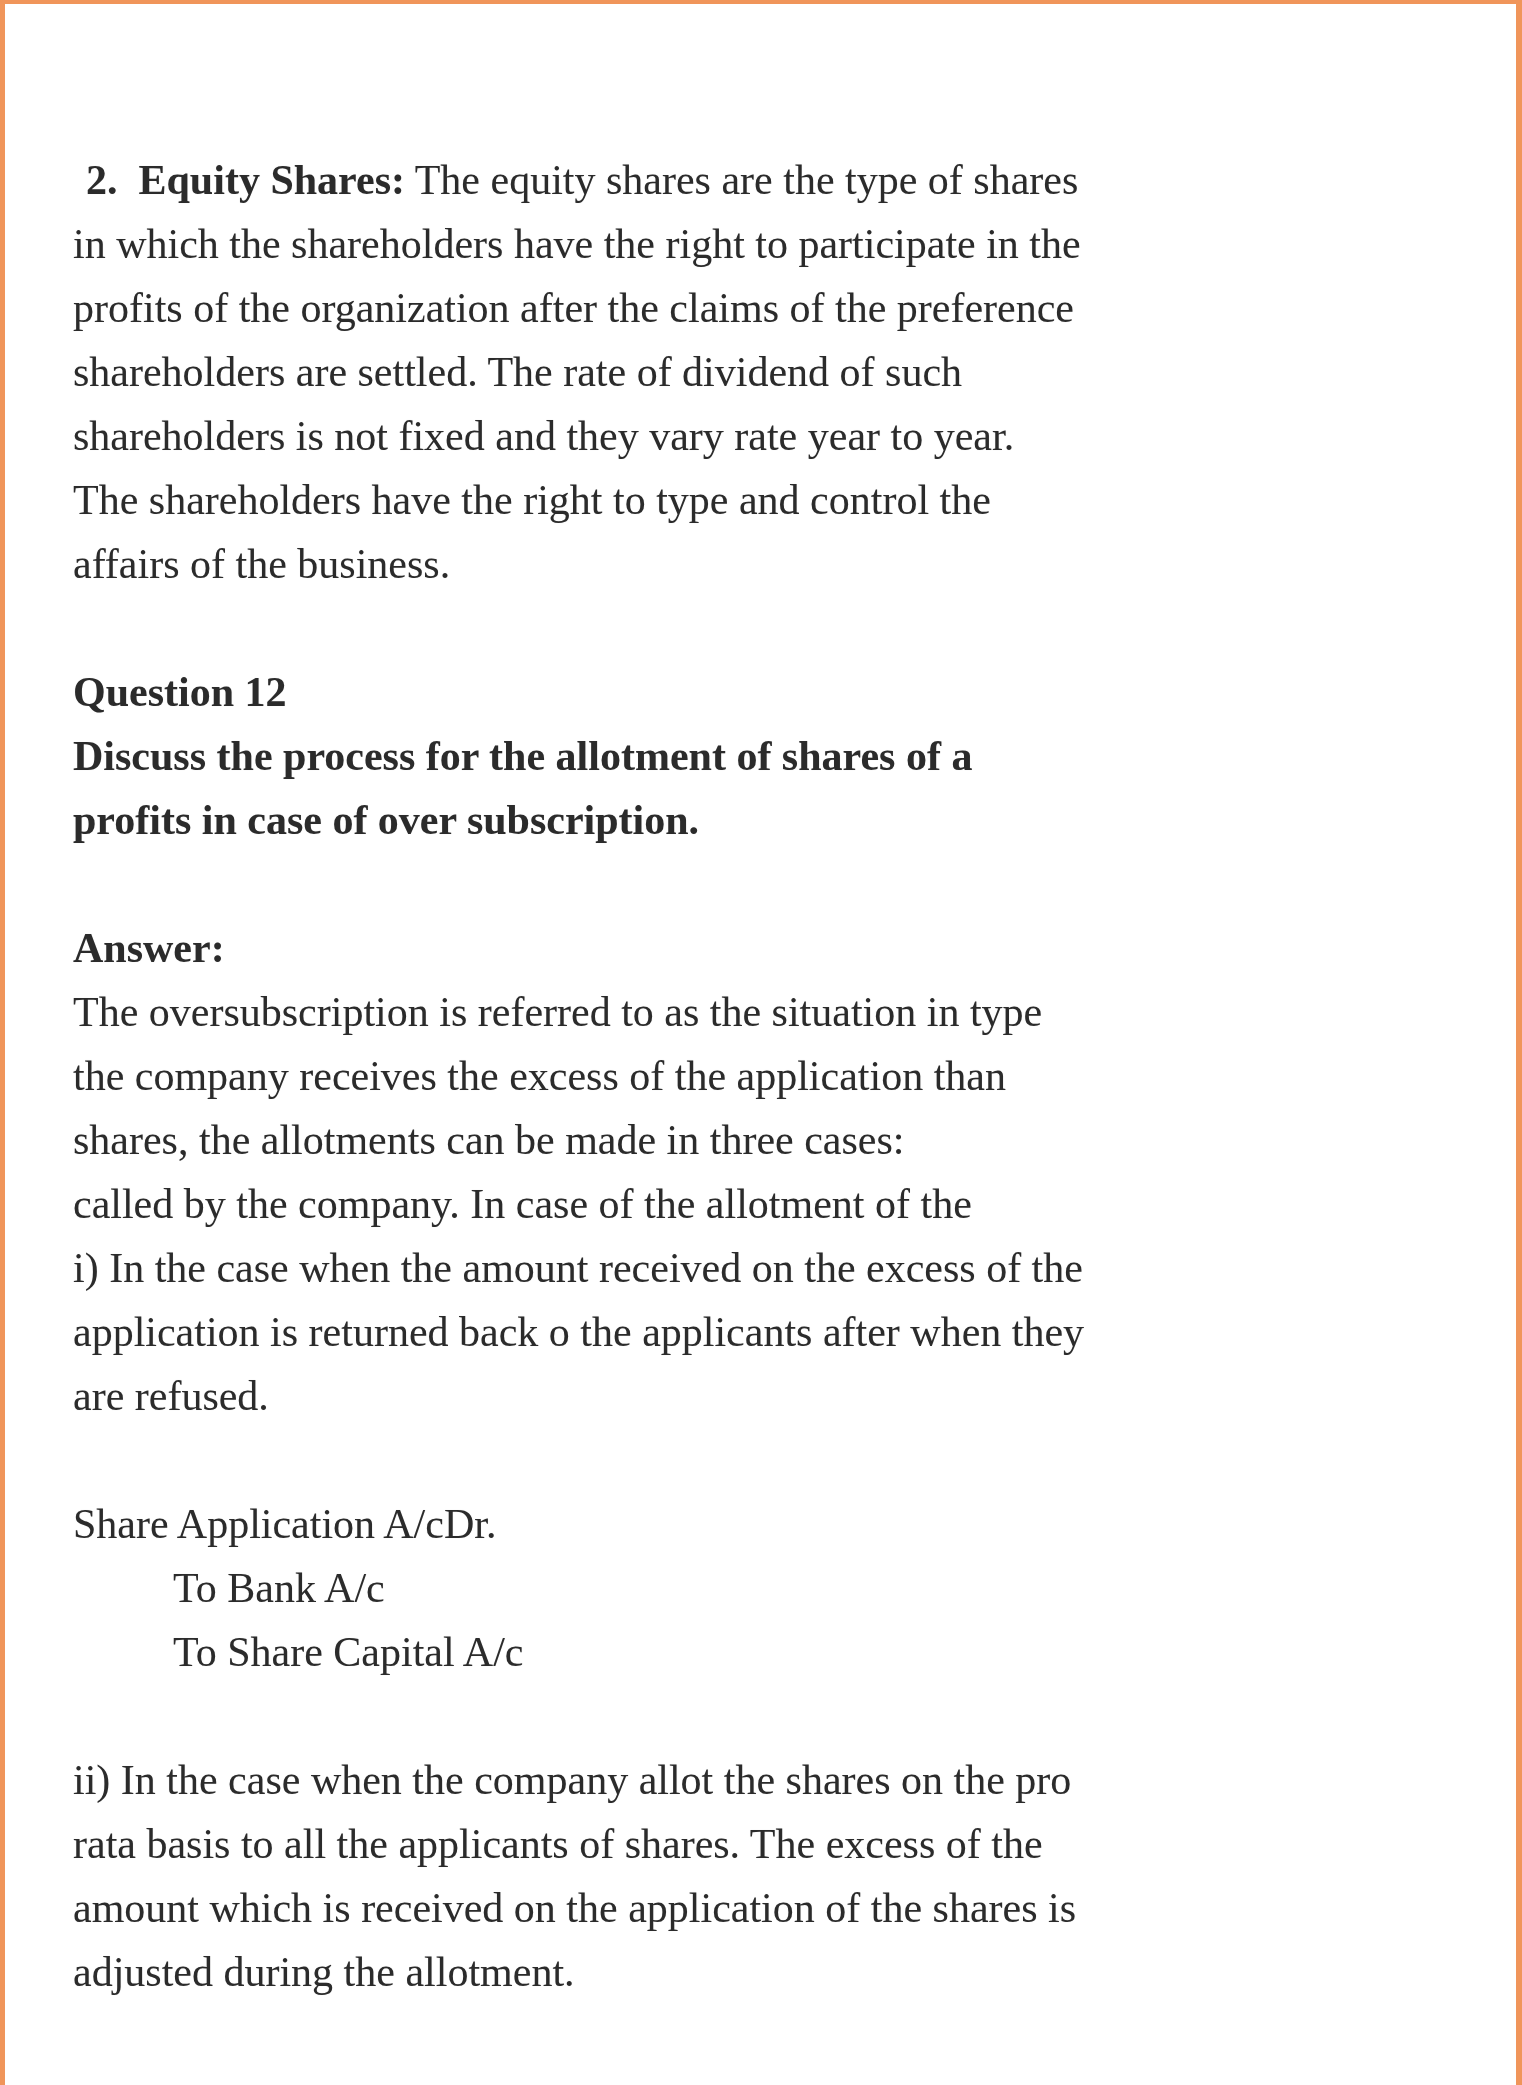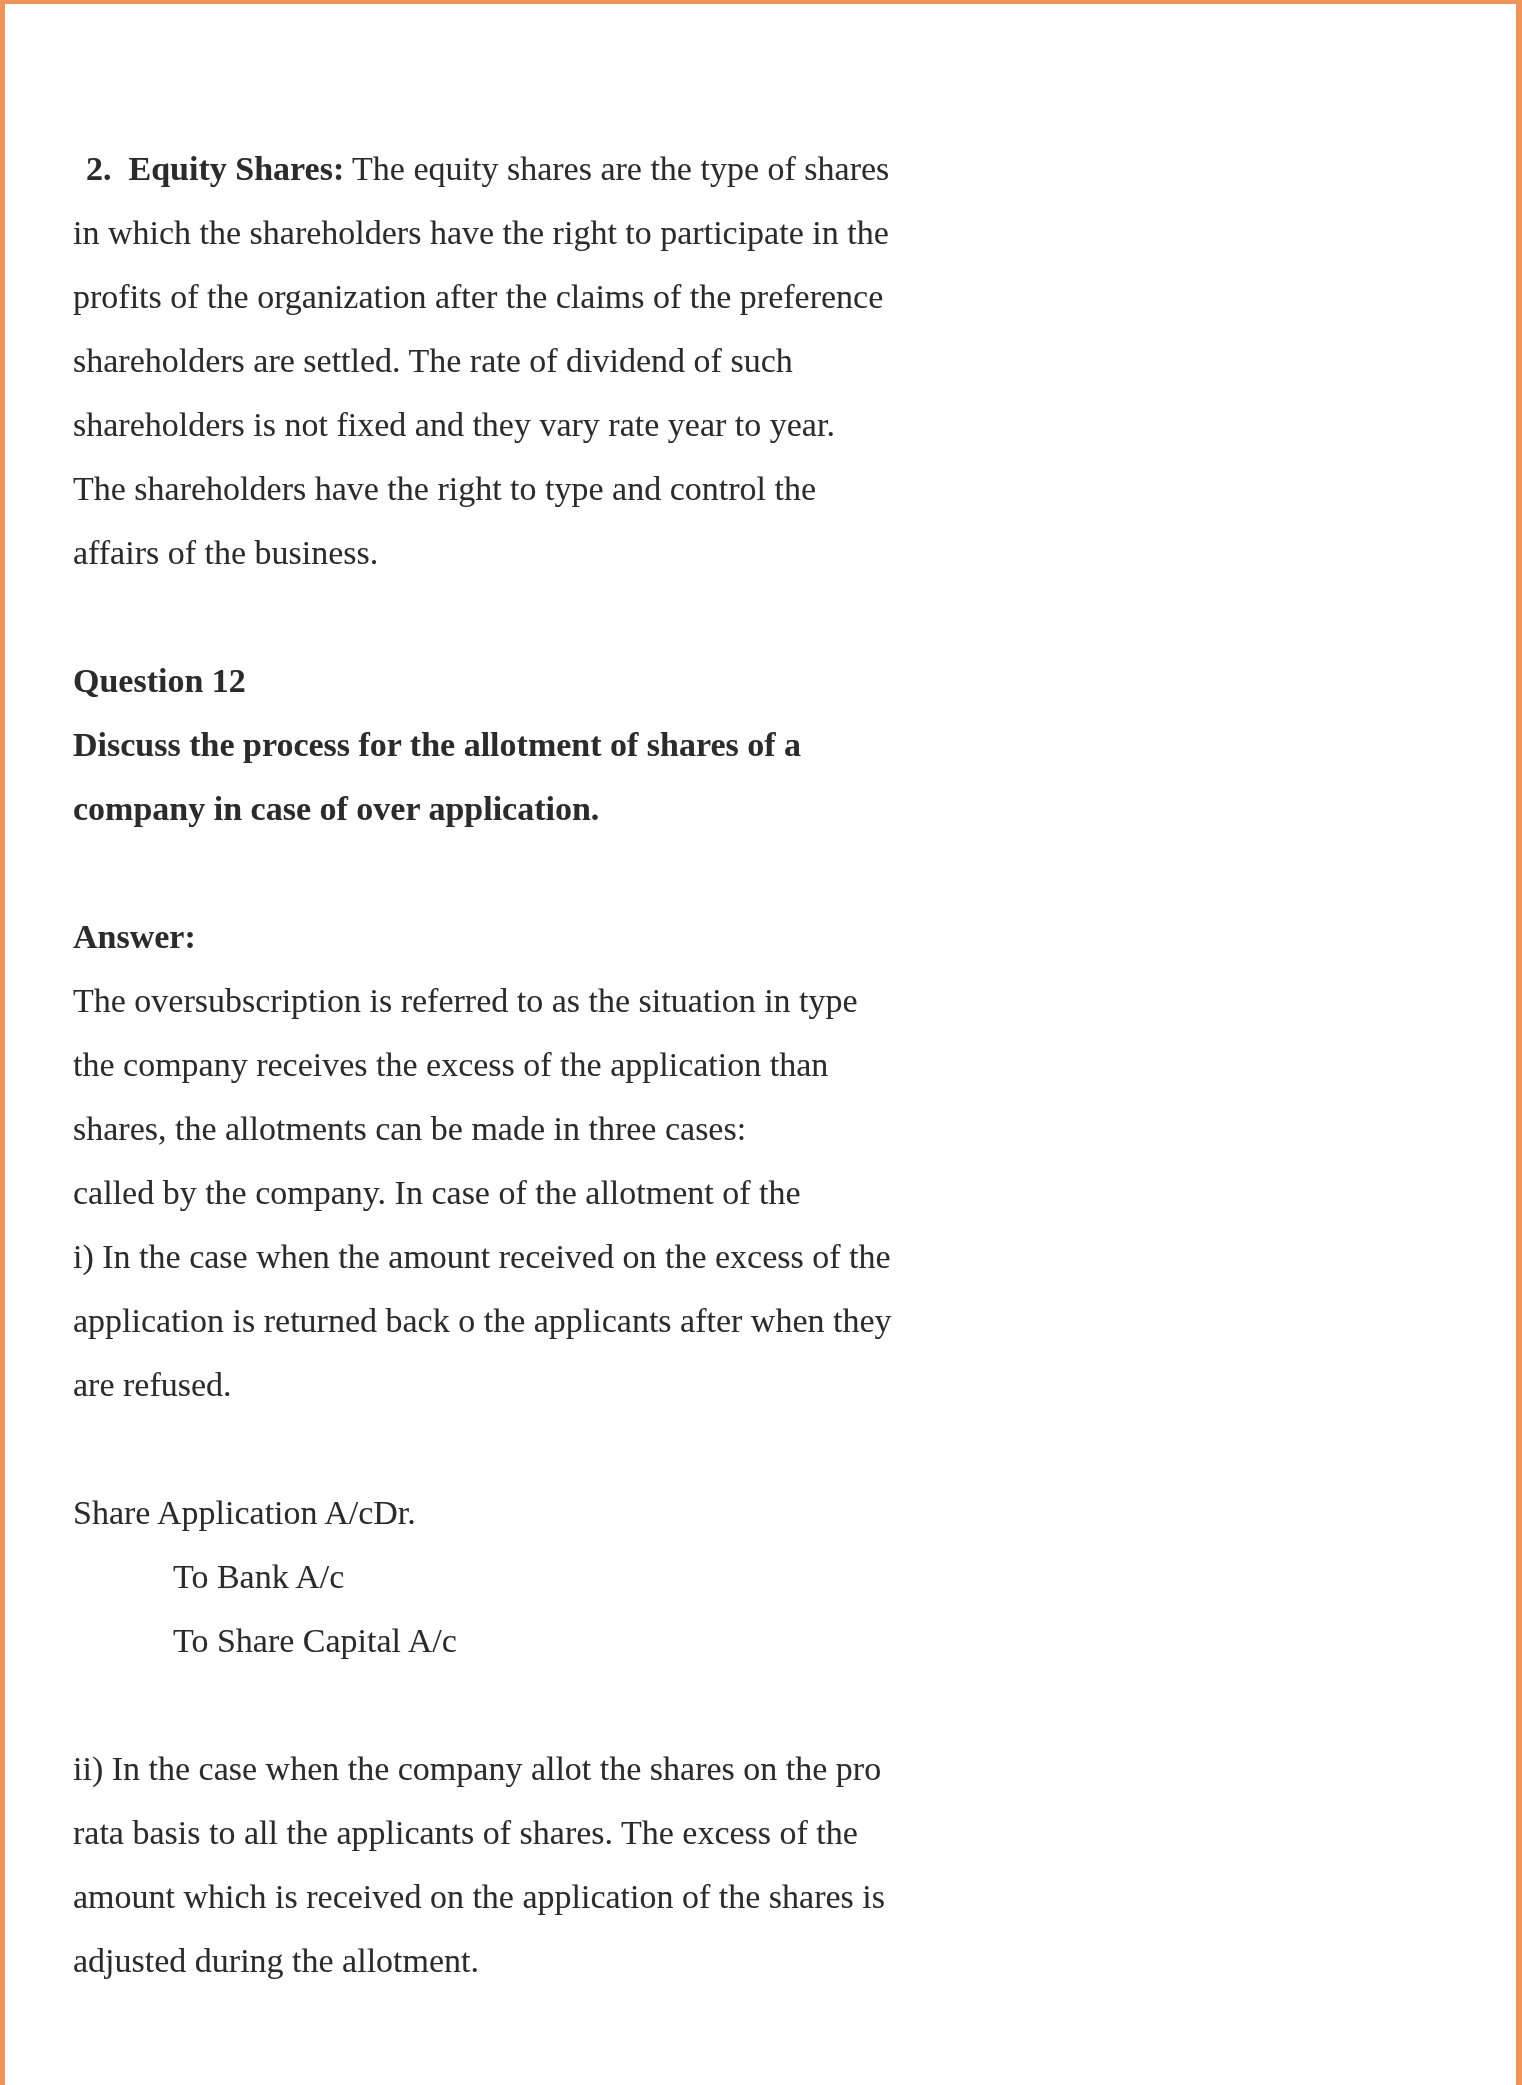--- a/index.html
+++ b/index.html
@@ -20,23 +20,23 @@
     position: absolute; left: 0; top: 0; width: 5px; height: 2085px;
     background: #f0955a;
   }
   .frame-right {
     position: absolute; left: 1516px; top: 0; width: 6px; height: 2085px;
     background: #f0955a;
   }
   .page {
     position: absolute;
     left: 73px;
-    top: 137px;
+    top: 148px;
     width: 1420px;
-    font-size: 34px;
+    font-size: 42px;
     line-height: 64px;
     text-shadow: 0 0 1px rgba(0,0,0,0.15);
   }
   .line { display: block; white-space: pre; height: 64px; }
   .blank { display: block; height: 64px; }
   .bold { font-weight: bold; }
   .indent { padding-left: 100px; }
   .lead-space { padding-left: 13px; }
 </style>
 </head>
@@ -56,21 +56,21 @@
     <span class="line">shareholders is not fixed and they vary rate year to year.</span>
     <span class="line">The shareholders have the right to type and control the</span>
     <span class="line">affairs of the business.</span>
   </section>
 
   <span class="blank"></span>
 
   <section>
     <span class="line bold">Question 12</span>
     <span class="line bold">Discuss the process for the allotment of shares of a</span>
-    <span class="line bold">company in case of over application.</span>
+    <span class="line bold">profits in case of over subscription.</span>
   </section>
 
   <span class="blank"></span>
 
   <section>
     <span class="line bold">Answer:</span>
     <span class="line">The oversubscription is referred to as the situation in type</span>
     <span class="line">the company receives the excess of the application than</span>
     <span class="line">shares, the allotments can be made in three cases:</span>
     <span class="line">called by the company. In case of the allotment of the</span>

